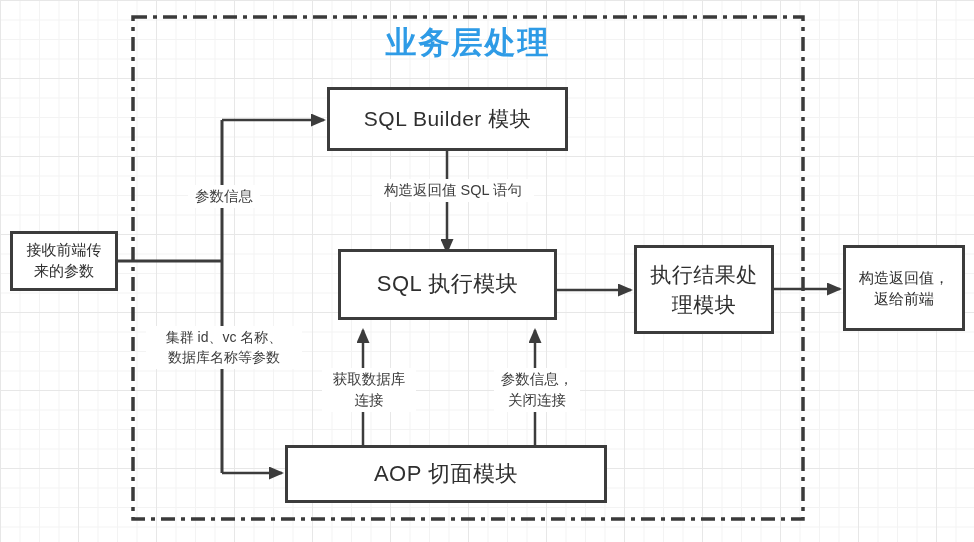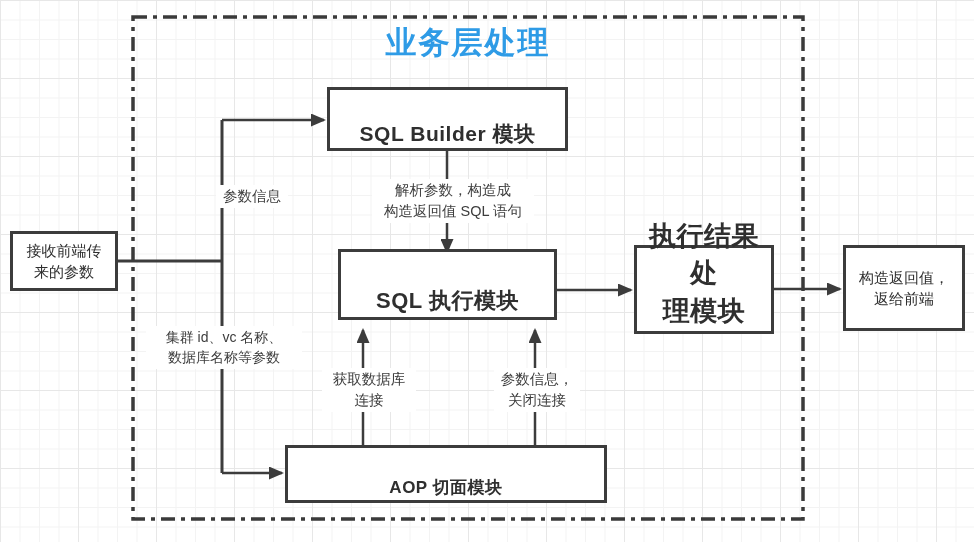--- a/index.html
+++ b/index.html
@@ -25,21 +25,21 @@
     box-sizing:border-box;
     background:#ffffff;
     border:3px solid #3c3c3c;
     display:flex;flex-direction:column;
     align-items:center;justify-content:center;
     text-align:center;
     color:#2f2f2f;
     z-index:2;
     line-height:1.4;
   }
-  .node.bold{font-weight:bold;letter-spacing:.5px;justify-content:flex-end;}
+  .node.bold{font-weight:normal;letter-spacing:.5px;}
   .edge-label{
     position:absolute;
     background:#ffffff;
     color:#3d3d3d;
     font-size:14.5px;
     line-height:1.45;
     text-align:center;
     z-index:3;
     padding:1px 2px;
   }
@@ -81,53 +81,52 @@
 
     <path d="M222,473 H282" fill="none" stroke="#3c3c3c" stroke-width="2.5" marker-end="url(#arr)"></path>
 
     <path d="M363,445 V330" fill="none" stroke="#3c3c3c" stroke-width="2.5" marker-end="url(#arr)"></path>
 
     <path d="M535,445 V330" fill="none" stroke="#3c3c3c" stroke-width="2.5" marker-end="url(#arr)"></path>
   </svg>
 
   <div class="diagram-title" style="color: rgb(46, 155, 230);">业务层处理</div>
 
-  <div class="node" style="left:10px;top:231px;width:108px;height:60px;font-size:15px;">
+  <div class="node" style="left:10px;top:231px;width:108px;height:60px;font-size:15px;font-family:Liberation Serif, serif;">
     <span>接收前端传</span>
     <span>来的参数</span>
   </div>
 
   <div class="node bold" style="left:327px;top:87px;width:241px;height:64px;font-size:21px;">
     <span>SQL Builder 模块</span>
   </div>
 
   <div class="node bold" style="left:338px;top:249px;width:219px;height:71px;font-size:22px;">
     <span>SQL 执行模块</span>
   </div>
 
-  <div class="node bold" style="left:634px;top:245px;width:140px;height:89px;font-size:27px;">
+  <div class="node bold" style="left:634px;top:245px;width:140px;height:89px;font-size:21px;">
     <span>执行结果处</span>
     <span>理模块</span>
   </div>
 
   <div class="node" style="left:843px;top:245px;width:122px;height:86px;font-size:15px;">
     <span>构造返回值，</span>
     <span>返给前端</span>
   </div>
 
-  <div class="node bold" style="left:285px;top:445px;width:322px;height:58px;font-size:17px;">
+  <div class="node bold" style="left:285px;top:445px;width:322px;height:58px;font-size:22px;">
     <span>AOP 切面模块</span>
   </div>
 
-  <div class="edge-label" style="left:188px;top:185px;width:68px;margin-left:28px;">
+  <div class="edge-label" style="left:188px;top:185px;width:68px;">
     <span>参数信息</span>
   </div>
 
   <div class="edge-label" style="left:372px;top:179px;width:158px;">
-    <div>解析参数，构造成</div>
     <div>构造返回值 SQL 语句</div>
   </div>
 
   <div class="edge-label" style="left:322px;top:368px;width:90px;">
     <div>获取数据库</div>
     <div>连接</div>
   </div>
 
   <div class="edge-label" style="left:146px;top:326px;width:152px;font-size:14px;">
     <div>集群 id、vc 名称、</div>

